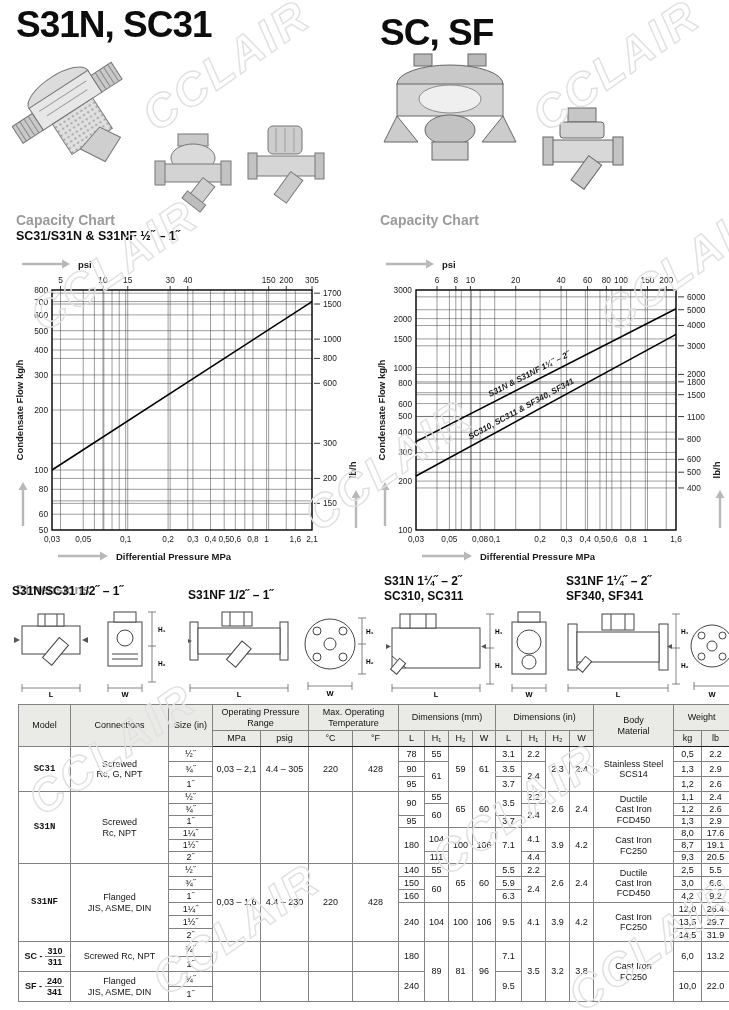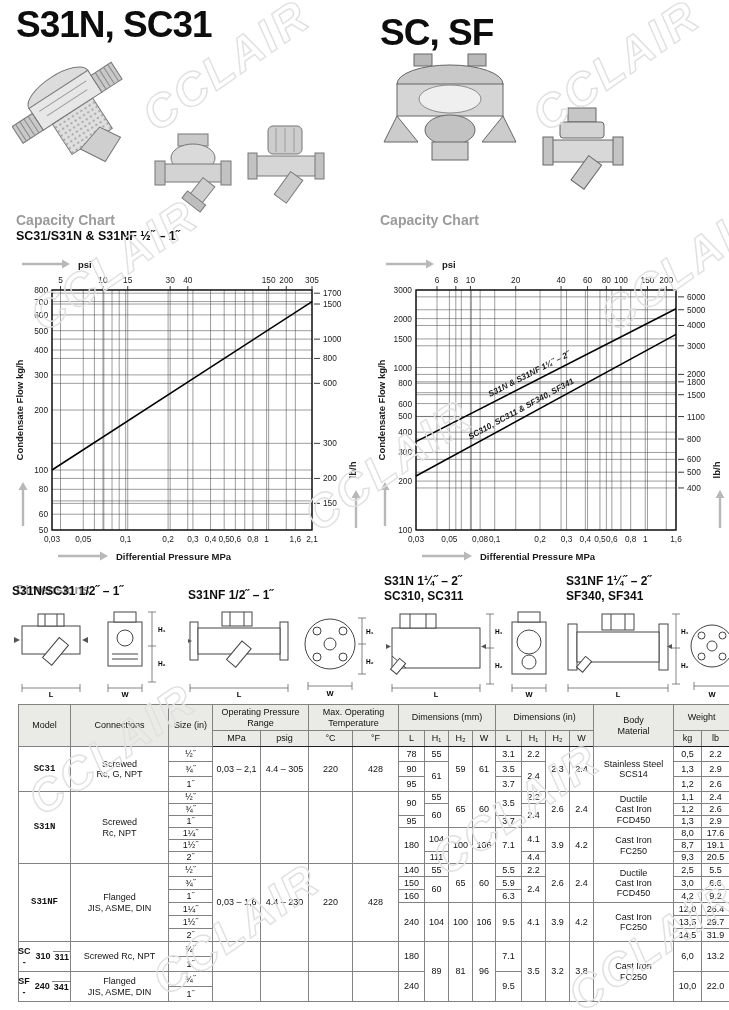--- a/index.html
+++ b/index.html
@@ -28,21 +28,21 @@
                       font-size:9px; border:1.8px solid #222; }
   #spec-table th, #spec-table td { border:0.8px solid #828282; text-align:center;
                       vertical-align:middle; padding:0 1px; line-height:1.12; }
   #spec-table thead th { background:#eaeae7; font-weight:normal; height:25px; font-size:9px; }
   #spec-table thead tr.units th { height:15px; border-bottom:1.8px solid #222; }
   #spec-table th.dashed { border-bottom:1px dashed #9a9a9a; }
   #spec-table tr.sec td { border-top:1.8px solid #222; }
   #spec-table td.b { font-weight:bold;font-family:Liberation Mono, monospace; }
   #spec-table tr.h15 { height:15px; } #spec-table tr.h13 { height:13px; } #spec-table tr.h12 { height:12px; }
   .split { display:flex; align-items:center; justify-content:center; gap:3px; font-weight:bold; }
-  .split-nums { display:flex; flex-direction:row; }
+  .split-nums { display:flex; flex-direction:column; }
   .split-nums span { padding:0 2px; }
   .split-nums span + span { border-top:0.8px solid #828282; }
 </style>
 </head>
 <body>
 
 <div class="page">
 
   <span class="wm" style="left:130px;top:38px">CCLAIR</span>
   <span class="wm" style="left:520px;top:38px">CCLAIR</span>

